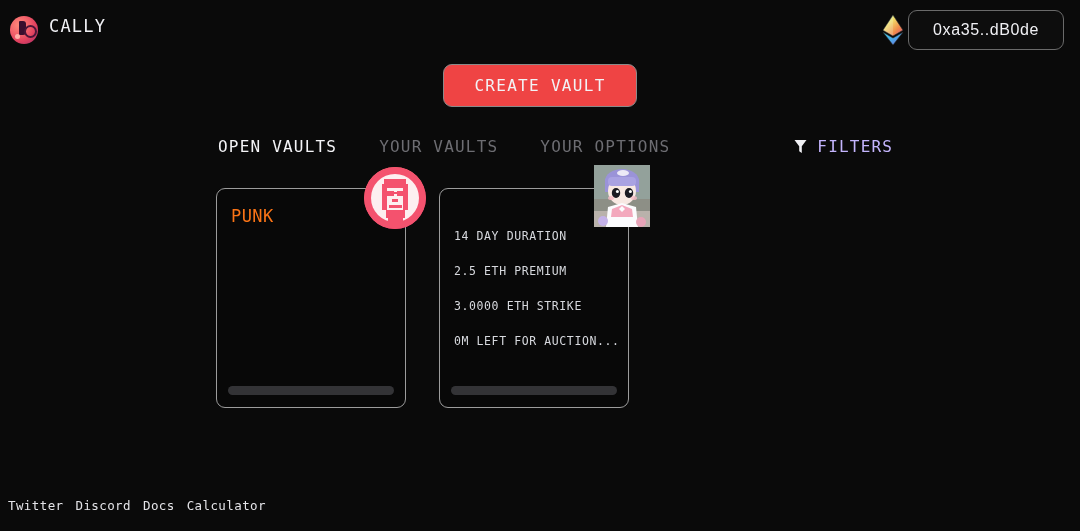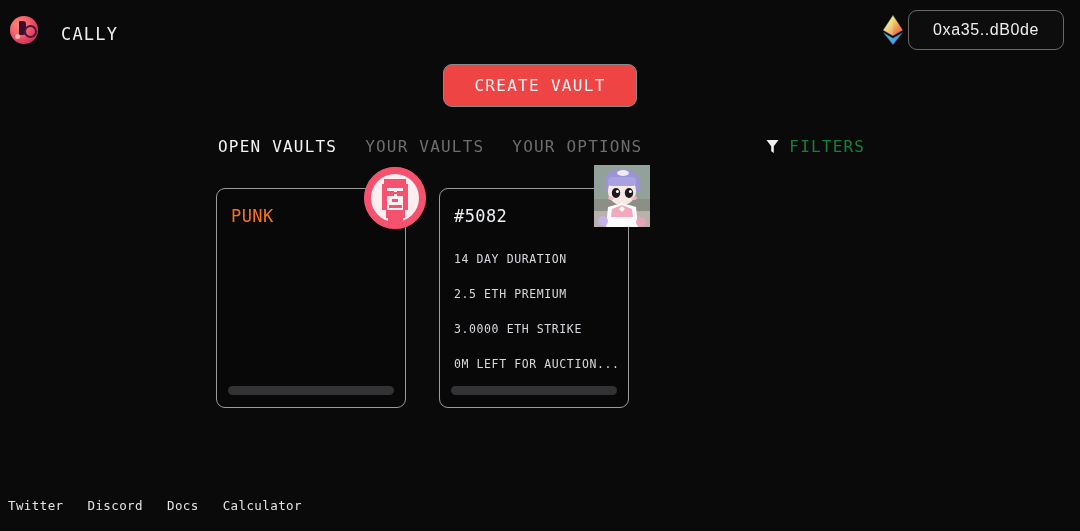--- a/index.html
+++ b/index.html
@@ -24,22 +24,22 @@
     top: 0; left: 0; right: 0;
     height: 60px;
     display: flex;
     align-items: center;
     justify-content: space-between;
     padding: 0 16px 0 10px;
   }
 
   .brand {
     display: flex;
-    align-items: flex-end;
-    gap: 23px;
+    align-items: flex-start;
+    gap: 11px;
   }
 
   .logo-mark {
     width: 28px;
     height: 28px;
     border-radius: 50%;
     background: radial-gradient(circle at 32% 32%, #ff8a7a 0%, #f2606a 38%, #e0405f 62%, #9b2c6b 100%);
     position: relative;
     overflow: hidden;
     flex: none;
@@ -121,21 +121,21 @@
     top: 132px;
     left: 218px;
     right: 0;
     height: 28px;
     display: flex;
     align-items: center;
   }
   .tabs {
     display: flex;
     align-items: center;
-    gap: 28px;
+    gap: 42px;
   }
   .tab {
     font-size: 16px;
     letter-spacing: 1.2px;
     color: #6d6d72;
     cursor: pointer;
     background: none;
     border: none;
     font-family: inherit;
     padding: 0;
@@ -145,21 +145,21 @@
   .filters {
     display: flex;
     align-items: center;
     gap: 10px;
     margin-left: 124px;
     cursor: pointer;
   }
   .filters-label {
     font-size: 16px;
     letter-spacing: 1.2px;
-    color: #15803d;
+    color: #c4b5fd;
   }
   .funnel { width: 13px; height: 15px; display: block; }
 
   
   .cards {
     position: absolute;
     top: 188px;
     left: 216px;
     display: flex;
     gap: 33px;
@@ -239,21 +239,21 @@
   }
   .avatar-mil svg { display: block; width: 56px; height: 62px; }
 
   
   .footer {
     position: absolute;
     left: 8px;
     bottom: 18px;
     display: flex;
     align-items: center;
-    gap: 24px;
+    gap: 12px;
   }
   .footer-link {
     font-size: 12.5px;
     letter-spacing: 0.4px;
     color: #e4e4e8;
     text-decoration: none;
     cursor: pointer;
     white-space: nowrap;
   }
 </style>
@@ -360,21 +360,20 @@
         <ellipse cx="17" cy="33" rx="3" ry="2" fill="#f6b9c4" opacity="0.8"></ellipse>
         <ellipse cx="40" cy="33" rx="3" ry="2" fill="#f6b9c4" opacity="0.8"></ellipse>
         <path d="M14 42 L28 38 L42 42 L44 62 L12 62 Z" fill="#fbfbfd"></path>
         <path d="M18 44 L28 40 L38 44 L39 52 L17 52 Z" fill="#f3a8bd"></path>
         <path d="M25 44 l3 -3 l3 3 l-3 3 Z" fill="#fbfbfd"></path>
         <circle cx="9" cy="56" r="5" fill="#c4b2e8"></circle>
         <circle cx="47" cy="57" r="5" fill="#e8a4b8"></circle>
       </svg>
     </div>
 
-    <div class="card-sub">#5082</div>
 
     <div class="card-rows">
       <div class="card-row">14 DAY DURATION</div>
       <div class="card-row">2.5 ETH PREMIUM</div>
       <div class="card-row">3.0000 ETH STRIKE</div>
       <div class="card-row">0M LEFT FOR AUCTION...</div>
     </div>
 
     <div class="progress">
       <div class="progress-fill" style="width: 0%;"></div>

